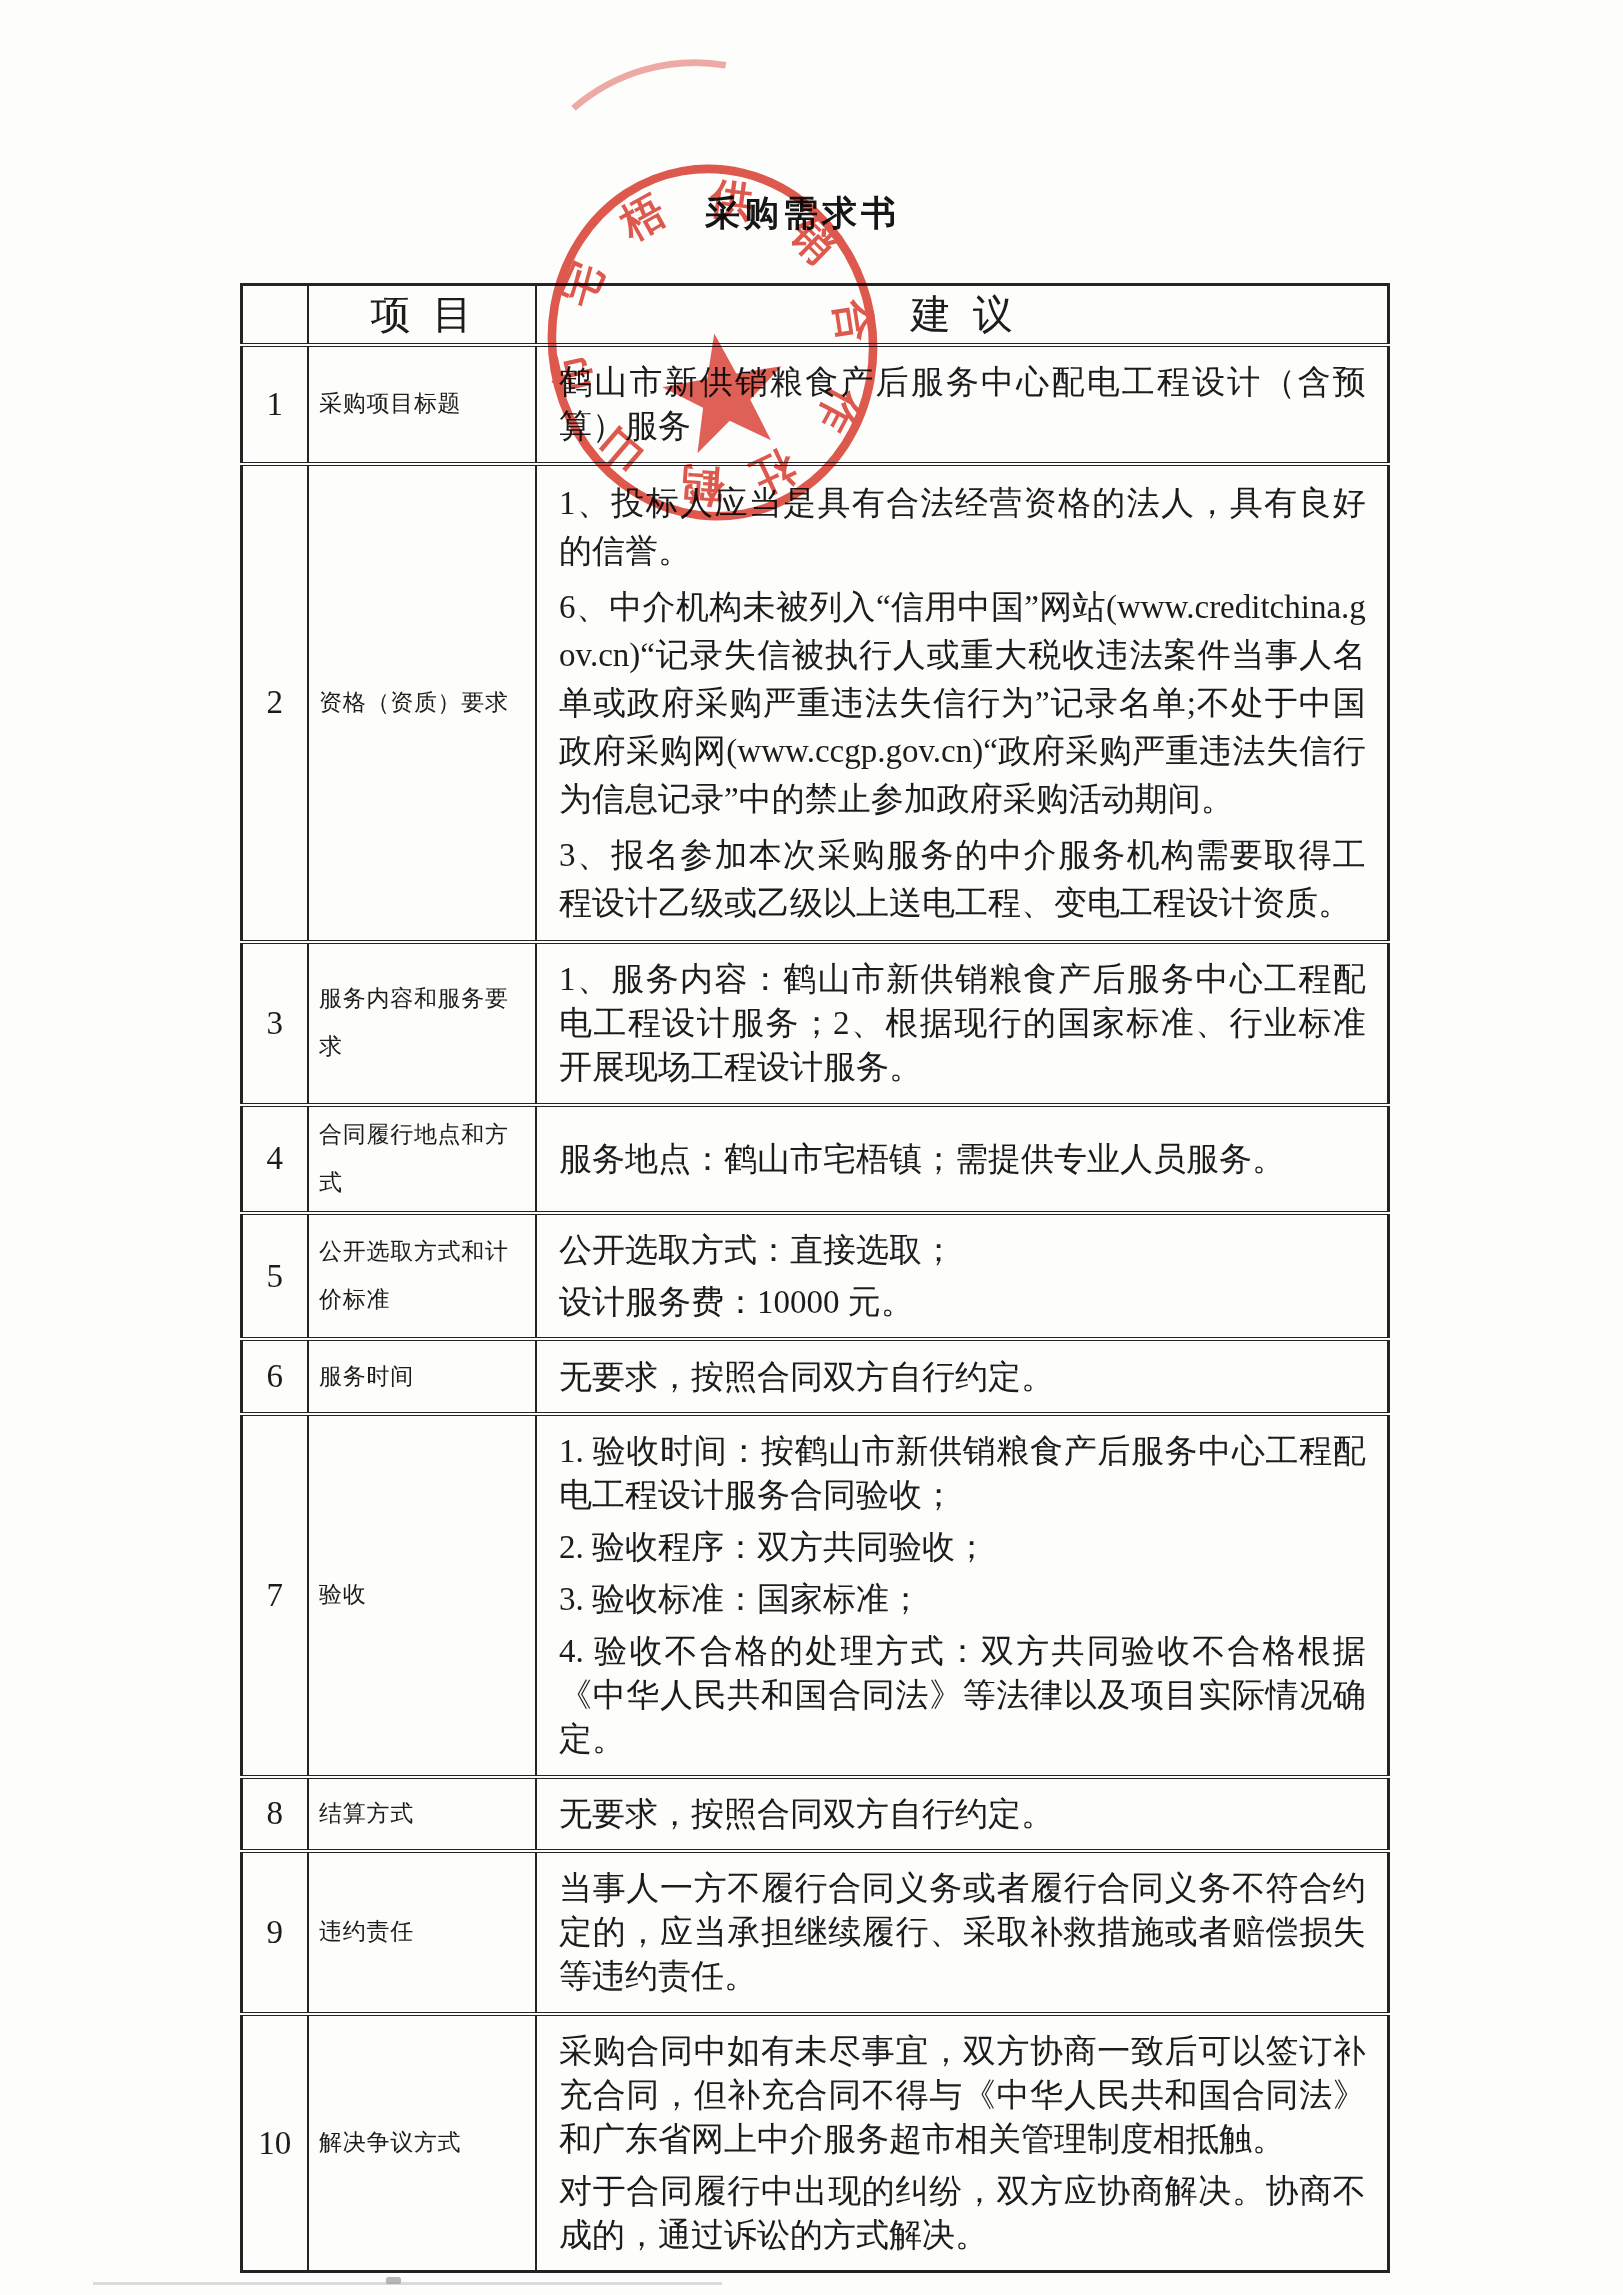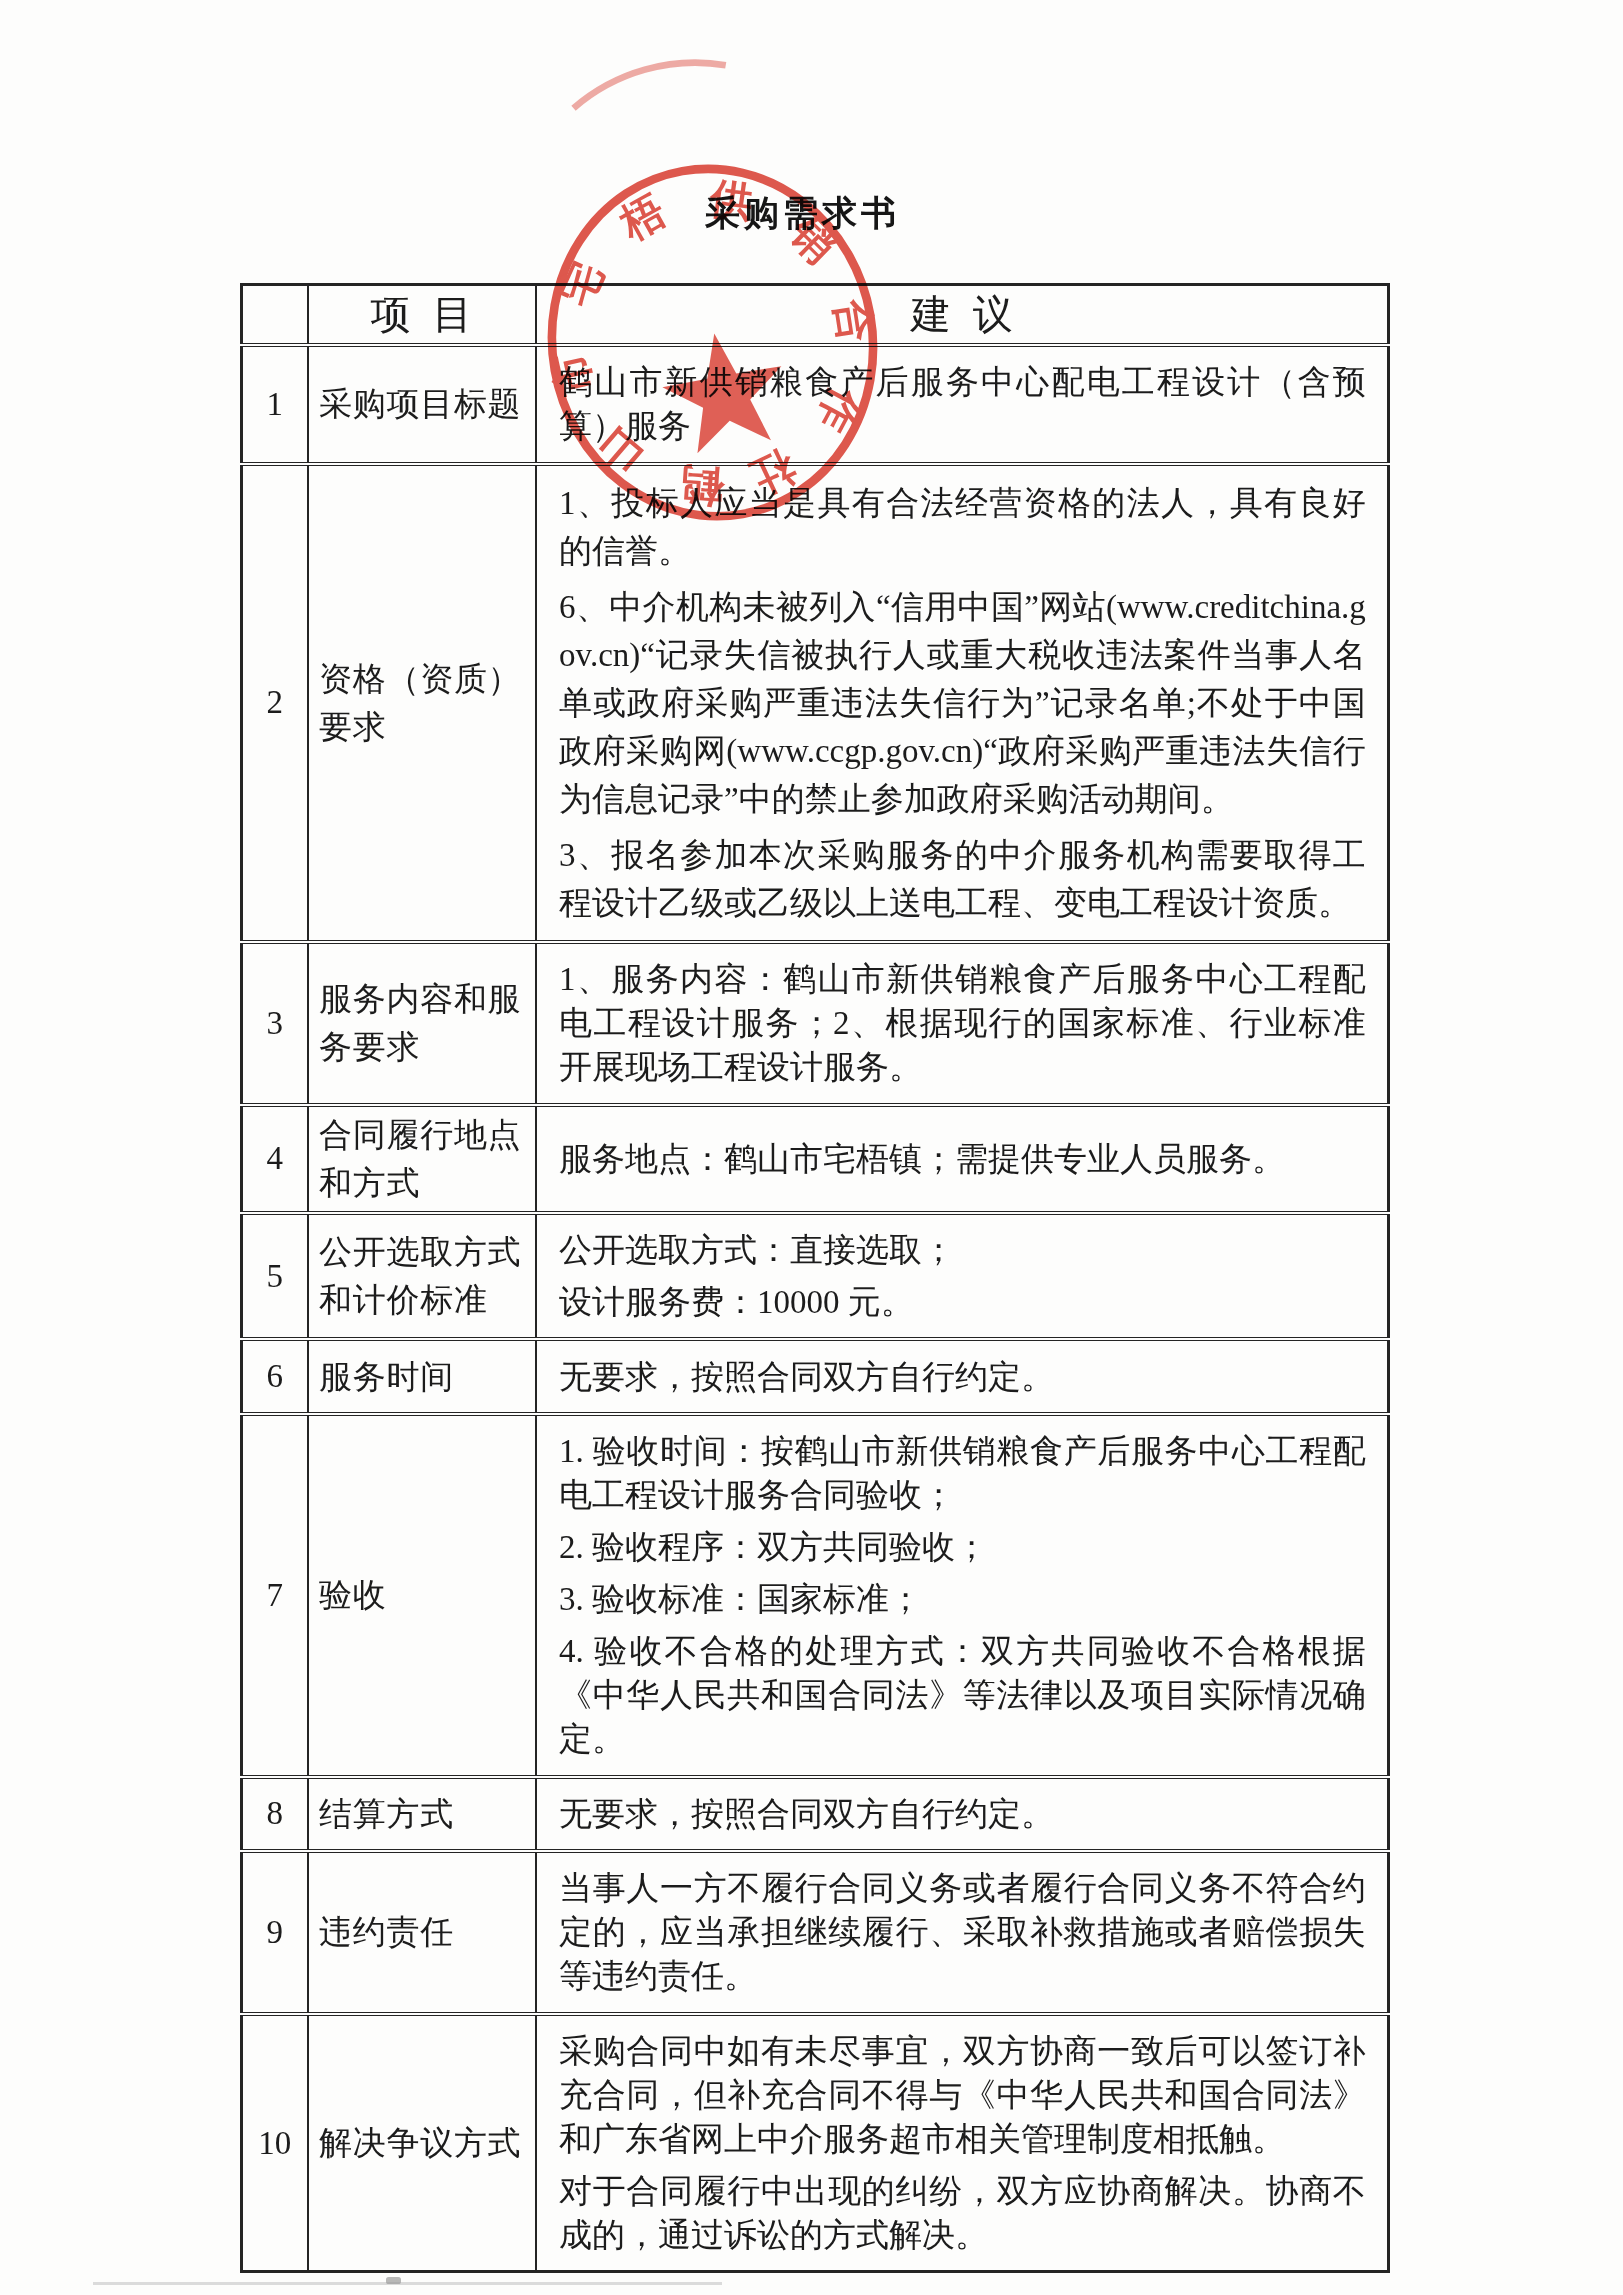--- a/index.html
+++ b/index.html
@@ -47,21 +47,21 @@
     font-size:40px;
     letter-spacing:0.55em;
     text-indent:0.55em;
   }
   td.c-no{
     text-align:center;
     font-size:33px;
     padding:0 2.6px;
   }
   td.c-item{
-    font-size:33px;
+    font-size:23px;
     line-height:48px;
     padding:4px 6.6px 4px 10.6px;
     letter-spacing:0.7px;
   }
   td.c-sug{
     font-size:33px;
     line-height:44px;
     padding:5.3px 13.2px 5.3px 14.6px;
   }
   td.c-sug p{

